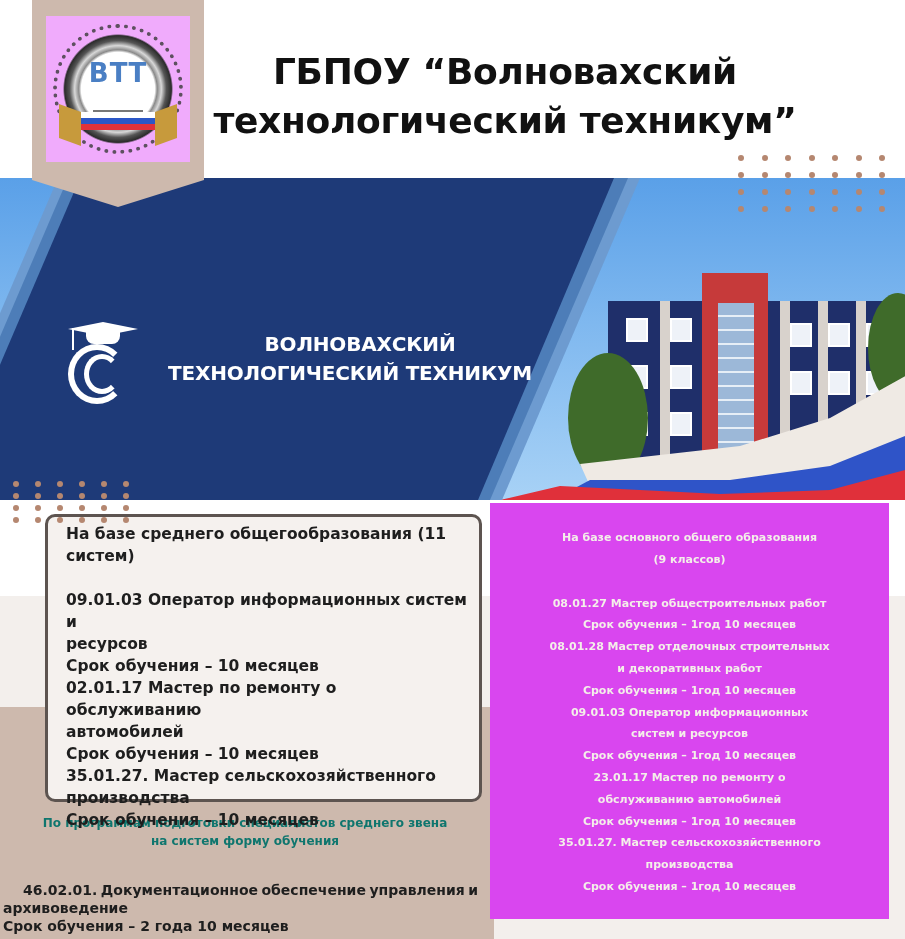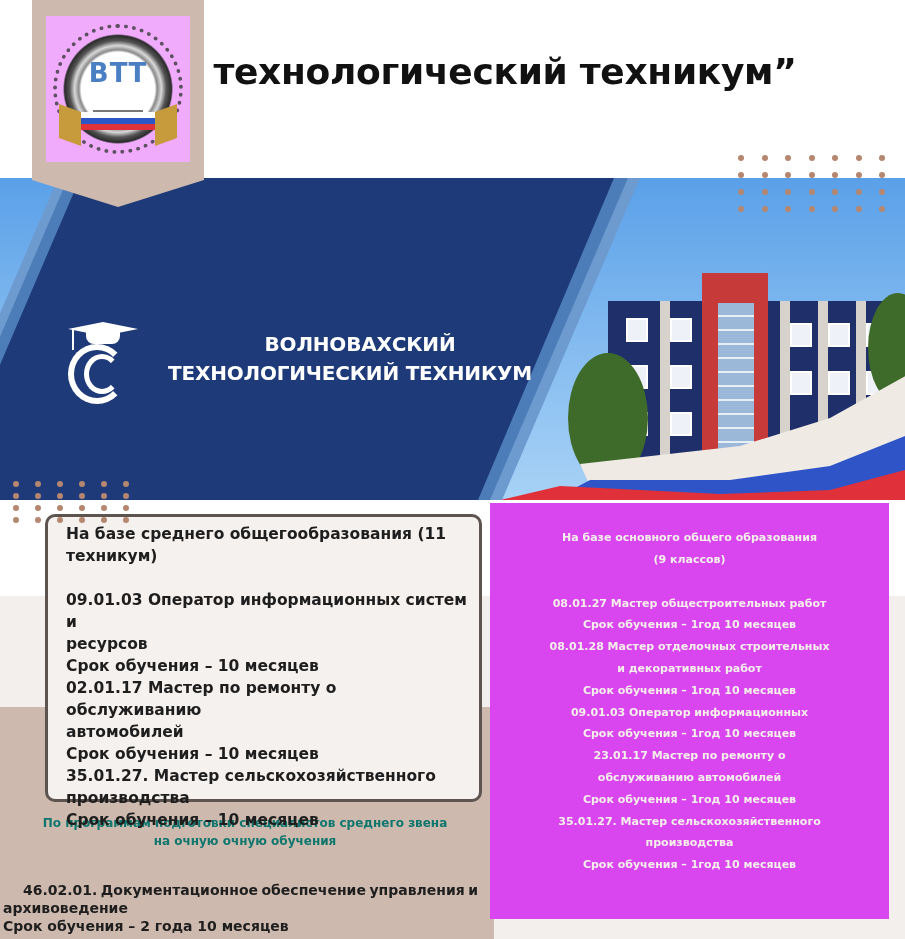--- a/index.html
+++ b/index.html
@@ -131,20 +131,21 @@
     position: absolute; left: 3px; top: 881px; width: 475px;
     font-family: "DejaVu Sans", sans-serif; font-weight: 700; font-size: 14px; line-height: 18px; color: #1e1e1e;
   }
   .spo-item .line1 { display: flex; justify-content: space-between; padding-left: 20px; }
 </style>
 </head>
 <body>
 
 <div class="header">
   <div class="header-title">
+    <div>ГБПОУ “Волновахский</div>
     <div>технологический техникум”</div>
   </div>
 </div>
 
 <div class="logo-ribbon">
   <div class="logo-box">
     <div class="logo-ring">
       <div class="logo-letters">ВТТ</div>
       <div class="logo-figures"></div>
       <div class="logo-flag"></div>
@@ -272,47 +273,48 @@
 <div class="card-right">
   <div>На базе  основного общего  образования</div>
   <div>(9 классов)</div>
   <div class="gap"></div>
   <div>08.01.27 Мастер общестроительных работ</div>
   <div>Срок обучения – 1год 10 месяцев</div>
   <div>08.01.28 Мастер отделочных строительных</div>
   <div>и декоративных работ</div>
   <div>Срок обучения – 1год 10 месяцев</div>
   <div>09.01.03 Оператор информационных</div>
+  <div>систем и ресурсов</div>
   <div>Срок обучения – 1год 10 месяцев</div>
   <div>23.01.17 Мастер по ремонту о</div>
   <div>обслуживанию автомобилей</div>
   <div>Срок обучения – 1год 10 месяцев</div>
   <div>35.01.27. Мастер сельскохозяйственного</div>
   <div>производства</div>
   <div>Срок обучения – 1год 10 месяцев</div>
 </div>
 
 <div class="card-left">
   <div>На базе среднего общегообразования (11</div>
-  <div>техникум)</div>
+  <div>систем)</div>
   <div class="gap"></div>
   <div>09.01.03 Оператор информационных систем и</div>
   <div>ресурсов</div>
   <div>Срок обучения – 10 месяцев</div>
   <div>02.01.17 Мастер по ремонту о обслуживанию</div>
   <div>автомобилей</div>
   <div>Срок обучения – 10 месяцев</div>
   <div>35.01.27. Мастер сельскохозяйственного</div>
   <div>производства</div>
   <div>Срок обучения – 10 месяцев</div>
 </div>
 
 <div class="spo-heading">
   <div>По программам  подготовки  специалистов среднего звена</div>
-  <div>на очную очную обучения</div>
+  <div>на систем форму обучения</div>
 </div>
 
 <div class="spo-item">
   <div class="line1">
     <span>46.02.01.</span>
     <span>Документационное</span>
     <span>обеспечение</span>
     <span>управления</span>
     <span>и</span>
   </div>

